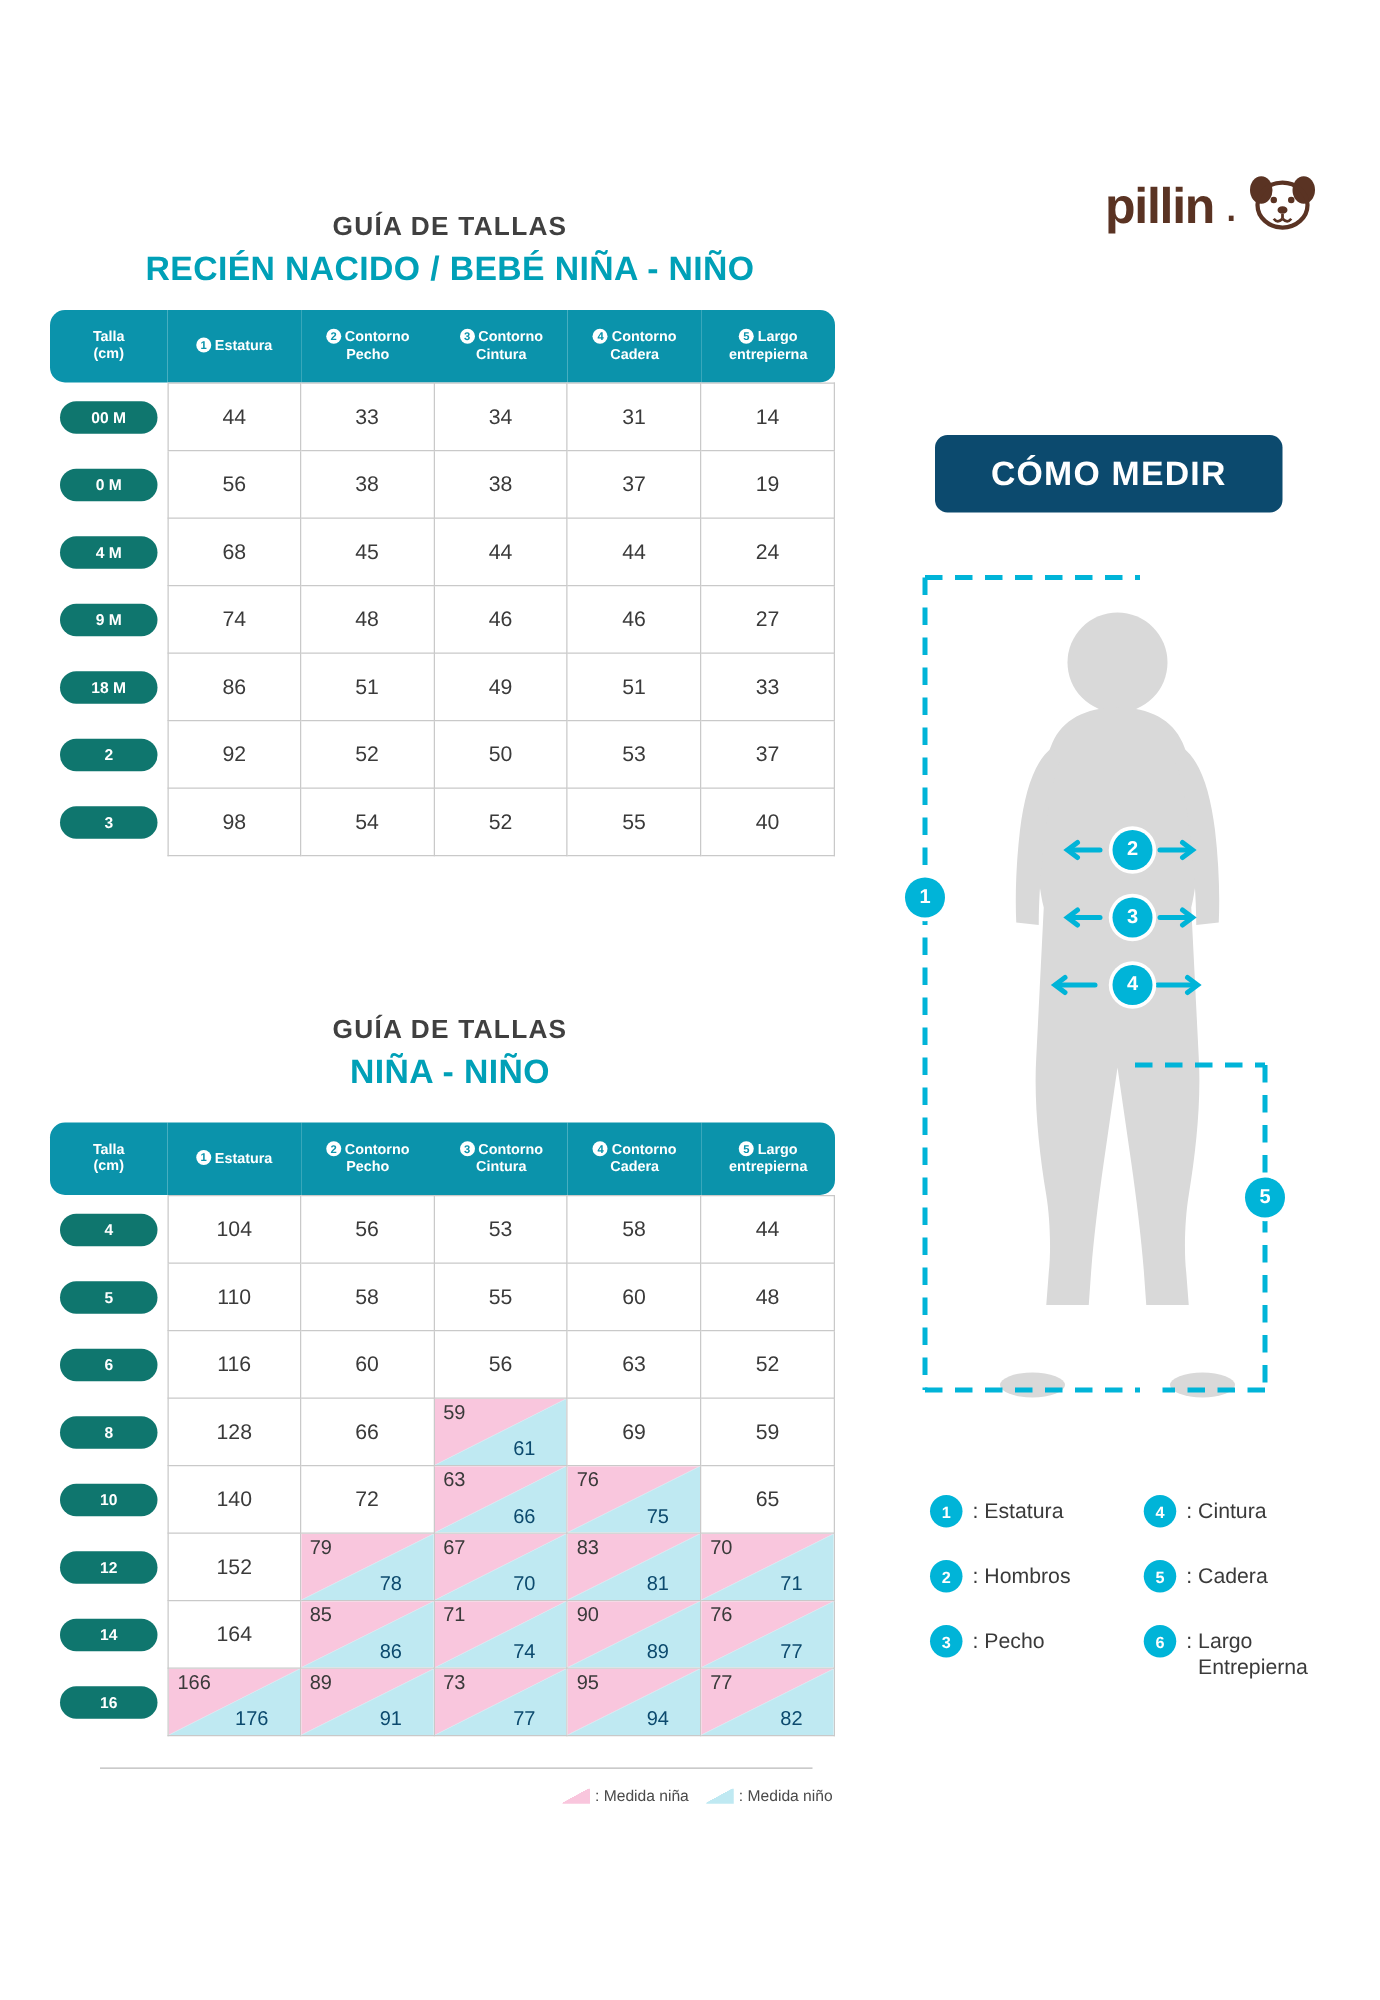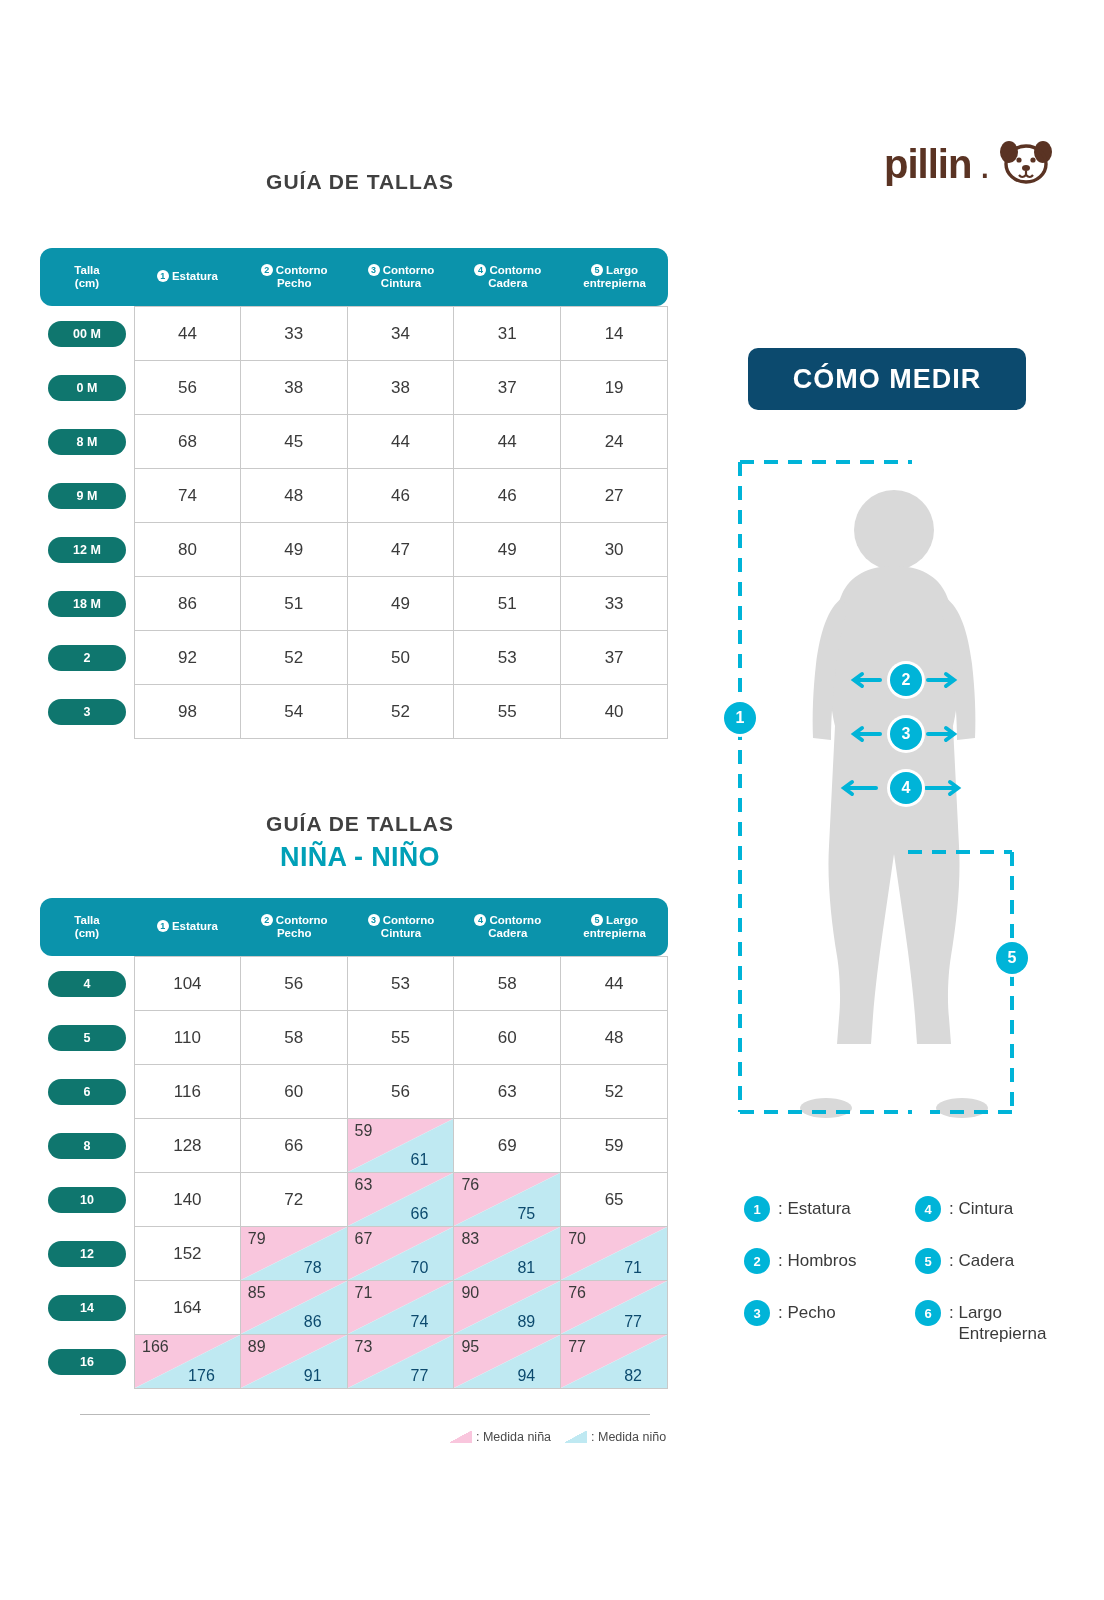--- a/index.html
+++ b/index.html
@@ -240,20 +240,21 @@
       <ellipse cx="28" cy="28" rx="4" ry="3" fill="#5a3323"></ellipse>
       <path d="M28 31 v4" stroke="#5a3323" stroke-width="2.2" fill="none"></path>
       <path d="M28 35 q-4 4 -7 0" stroke="#5a3323" stroke-width="2.2" fill="none"></path>
       <path d="M28 35 q4 4 7 0" stroke="#5a3323" stroke-width="2.2" fill="none"></path>
     </svg>
   </span>
 </div>
 
 <div class="title-block" style="left:40px; top:170px; width:640px;">
   <div class="title-small">GUÍA DE TALLAS</div>
+  <div class="title-big">RECIÉN NACIDO / BEBÉ NIÑA - NIÑO</div>
 </div>
 
 <div class="chart" style="left:40px; top:248px;">
   <table class="size-table" id="table1" style="width:628px;">
     <thead>
       <tr class="hdr-row">
           <th style="width: 94px;">Talla<br>(cm)</th>
           <th><span class="hdr-num">1</span>Estatura</th>
           <th><span class="hdr-num">2</span>Contorno<br>Pecho</th>
           <th><span class="hdr-num">3</span>Contorno<br>Cintura</th>
@@ -277,47 +278,37 @@
             <div class="size-pill">0 M</div>
           </td>
           <td class="val firstcol">56</td>
           <td class="val">38</td>
           <td class="val">38</td>
           <td class="val">37</td>
           <td class="val">19</td>
         </tr>
         <tr>
           <td class="size-cell">
-            <div class="size-pill">8 M</div>
+            <div class="size-pill">4 M</div>
           </td>
           <td class="val firstcol">68</td>
           <td class="val">45</td>
           <td class="val">44</td>
           <td class="val">44</td>
           <td class="val">24</td>
         </tr>
         <tr>
           <td class="size-cell">
             <div class="size-pill">9 M</div>
           </td>
           <td class="val firstcol">74</td>
           <td class="val">48</td>
           <td class="val">46</td>
           <td class="val">46</td>
           <td class="val">27</td>
-        </tr>
-        <tr>
-          <td class="size-cell">
-            <div class="size-pill">12 M</div>
-          </td>
-          <td class="val firstcol">80</td>
-          <td class="val">49</td>
-          <td class="val">47</td>
-          <td class="val">49</td>
-          <td class="val">30</td>
         </tr>
         <tr>
           <td class="size-cell">
             <div class="size-pill">18 M</div>
           </td>
           <td class="val firstcol">86</td>
           <td class="val">51</td>
           <td class="val">49</td>
           <td class="val">51</td>
           <td class="val">33</td>

